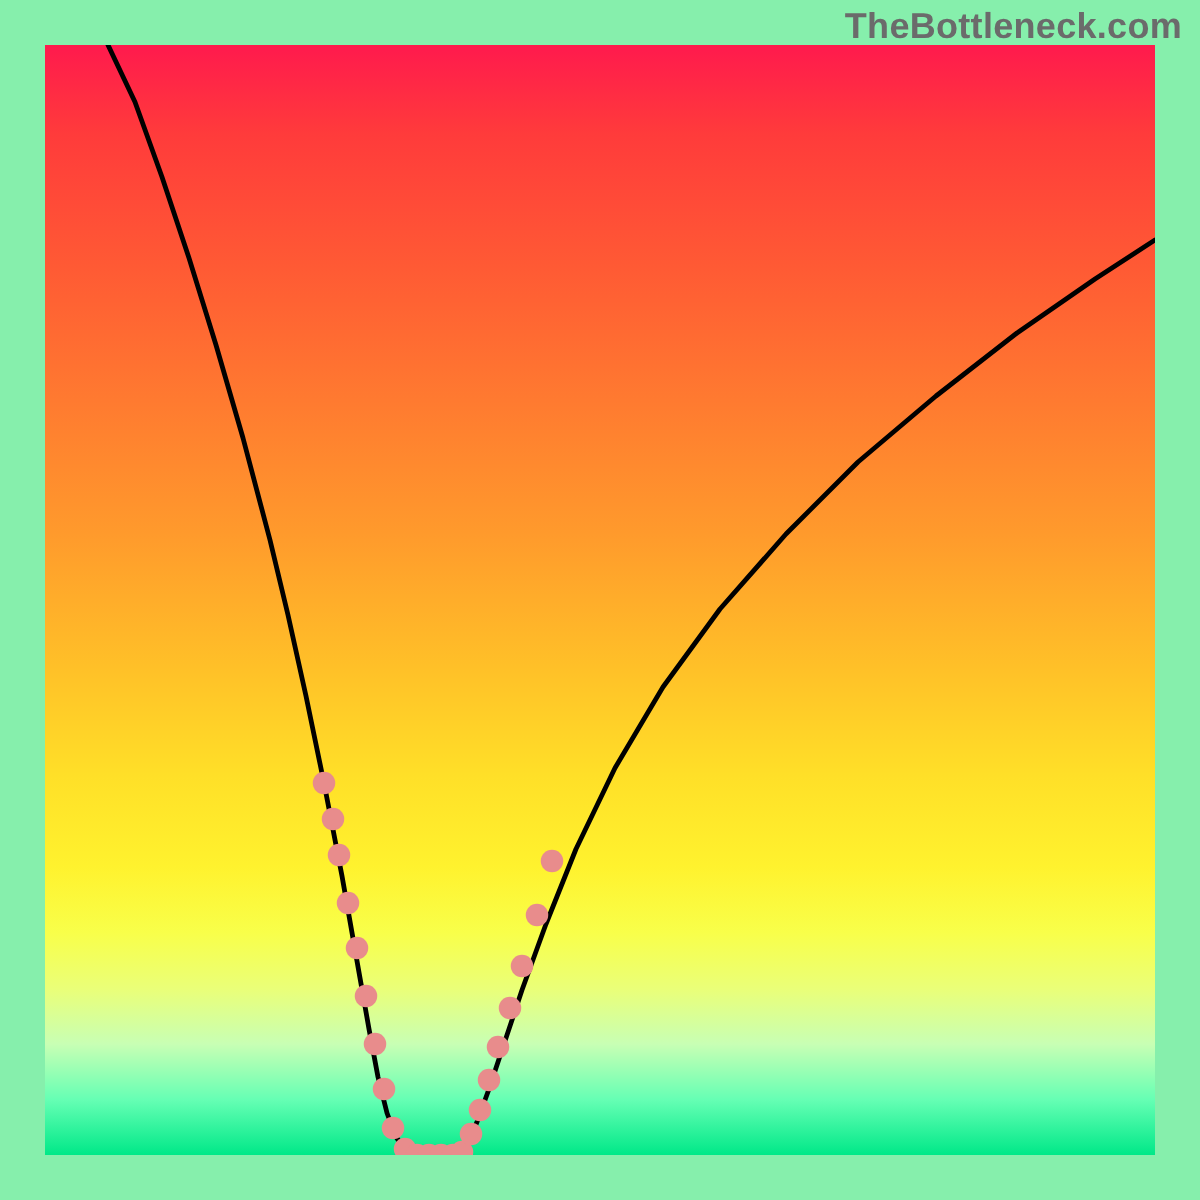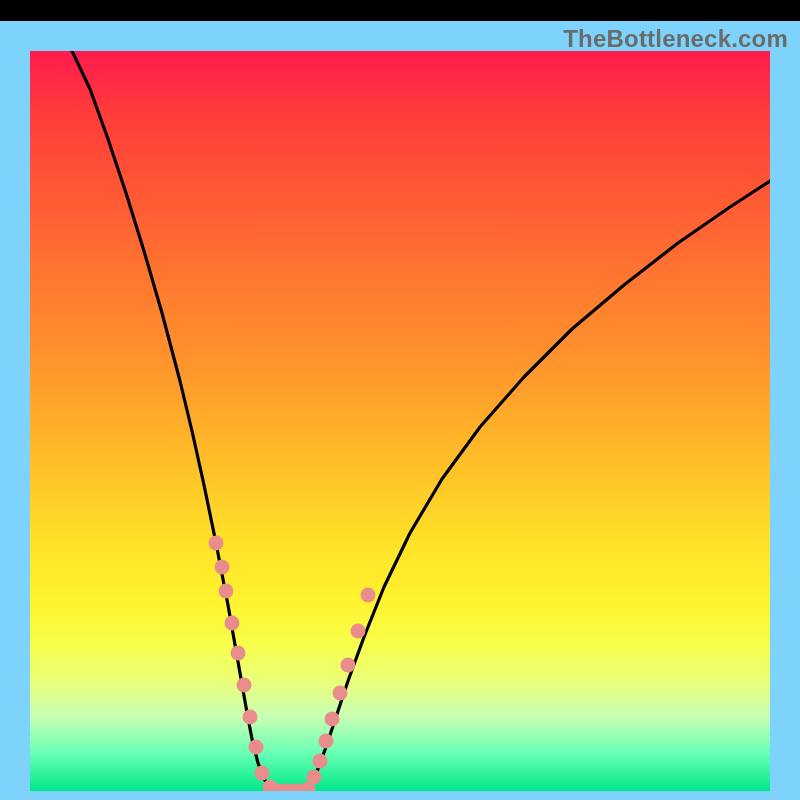--- a/index.html
+++ b/index.html
@@ -6,22 +6,21 @@
     margin: 0;
     padding: 0;
     width: 800px;
     height: 800px;
     background: #000;
     overflow: hidden;
   }
   .frame {
     position: absolute;
     inset: 0;
-    background: #7dd3fc;
-    margin-top: 21px;
+    background: #86efac;
   }
   .plot-area {
     position: absolute;
     left: 30px;
     top: 30px;
     width: 740px;
     height: 740px;
     background: linear-gradient(
       to bottom,
       #ff1a4d 0%,

